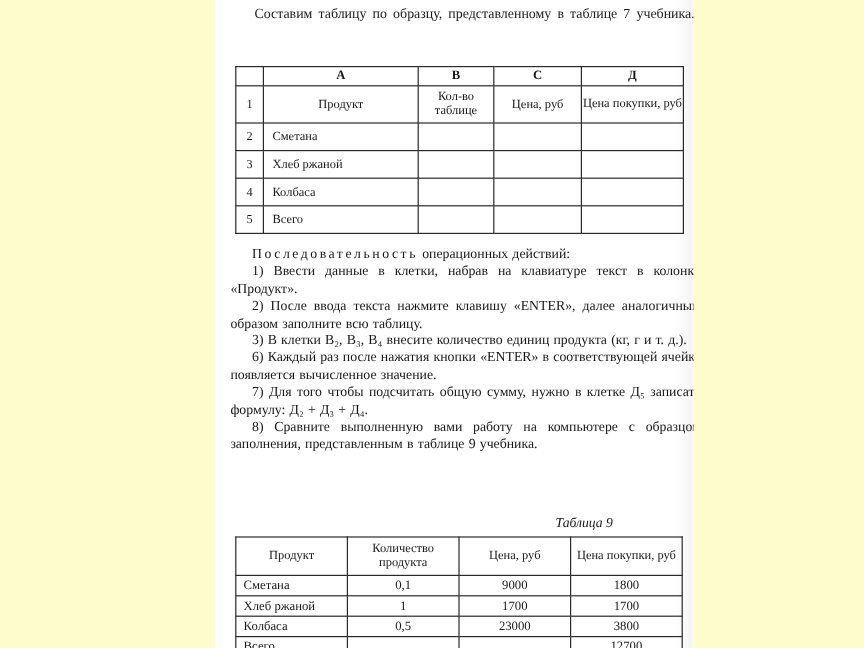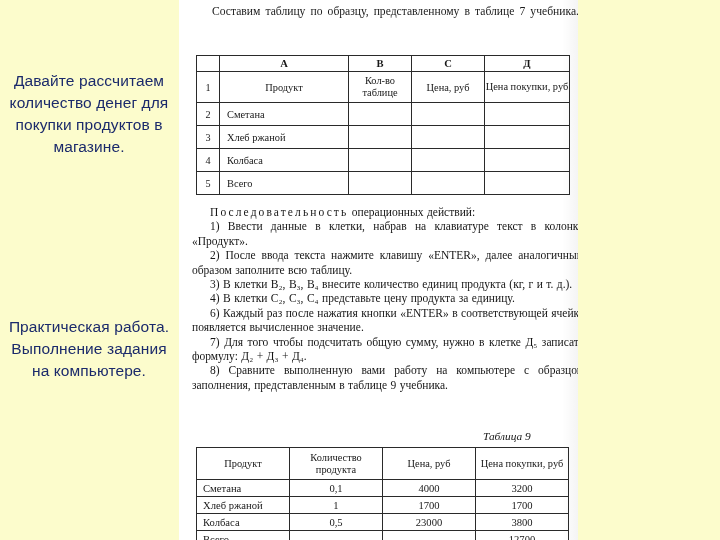--- a/index.html
+++ b/index.html
@@ -84,21 +84,21 @@
   }
 
   .table-caption {
     position: absolute;
     font-family: "Liberation Serif", serif;
     font-style: italic;
     font-size: 11.4px;
     color: #151515;
   }
   #caption-7 { left: 296px; top: 35px; margin-top: 40px; }
-  #caption-9 { left: 304px; top: 430px; }
+  #caption-9 { left: 284px; top: 430px; }
 
   
   #table7 {
     position: absolute;
     left: 17px;
     top: 55px;
     width: 368px;
     border-collapse: collapse;
     font-family: "Liberation Serif", serif;
     font-size: 10.4px;
@@ -192,24 +192,20 @@
   #table9 .name {
     text-align: left;
     padding-left: 6px;
   }
 </style>
 </head>
 <body>
 
 <div id="slide">
 
-  <div id="narration">
-    <div class="narration-block" id="narration-1">Давайте рассчитаем количество денег для покупки продуктов в магазине.</div>
-    <div class="narration-block" id="narration-2">Практическая работа. Выполнение задания на компьютере.</div>
-  </div>
 
   <div id="page">
 
     <div class="page-para" id="intro-para">Составим таблицу по образцу, представленному в таблице 7 учебника.</div>
 
     <div class="table-caption" id="caption-7">Таблица 7</div>
 
     <table id="table7">
       <tbody>
         <tr>
@@ -255,43 +251,42 @@
           <td class="c-d"></td>
         </tr>
       </tbody>
     </table>
 
     <div id="steps">
       <p class="head-line"><span class="heading">Последовательность</span><span class="heading-tail"> операционных действий:</span></p>
       <p>1) Ввести данные в клетки, набрав на клавиатуре текст в колонку «Продукт».</p>
       <p>2) После ввода текста нажмите клавишу «ENTER», далее аналогичным образом заполните всю таблицу.</p>
       <p>3) В клетки B₂, B₃, B₄ внесите количество единиц продукта (кг, г и т. д.).</p>
-      <p>4) В клетки C₂, C₃, C₄ представьте цену продукта за единицу.</p>
       <p>6) Каждый раз после нажатия кнопки «ENTER» в соответствующей ячейке появляется вычисленное значение.</p>
       <p>7) Для того чтобы подсчитать общую сумму, нужно в клетке Д₅ записать формулу: Д₂ + Д₃ + Д₄.</p>
       <p>8) Сравните выполненную вами работу на компьютере с образцом заполнения, представленным в таблице 9 учебника.</p>
     </div>
 
     <div class="table-caption" id="caption-9">Таблица 9</div>
 
     <table id="table9">
       <thead>
         <tr>
           <td class="t9-a">Продукт</td>
           <td class="t9-b">Количество продукта</td>
           <td class="t9-c">Цена, руб</td>
           <td class="t9-d">Цена покупки, руб</td>
         </tr>
       </thead>
       <tbody>
         <tr>
           <td class="name">Сметана</td>
           <td>0,1</td>
-          <td>4000</td>
-          <td>3200</td>
+          <td>9000</td>
+          <td>1800</td>
         </tr>
         <tr>
           <td class="name">Хлеб ржаной</td>
           <td>1</td>
           <td>1700</td>
           <td>1700</td>
         </tr>
         <tr>
           <td class="name">Колбаса</td>
           <td>0,5</td>

